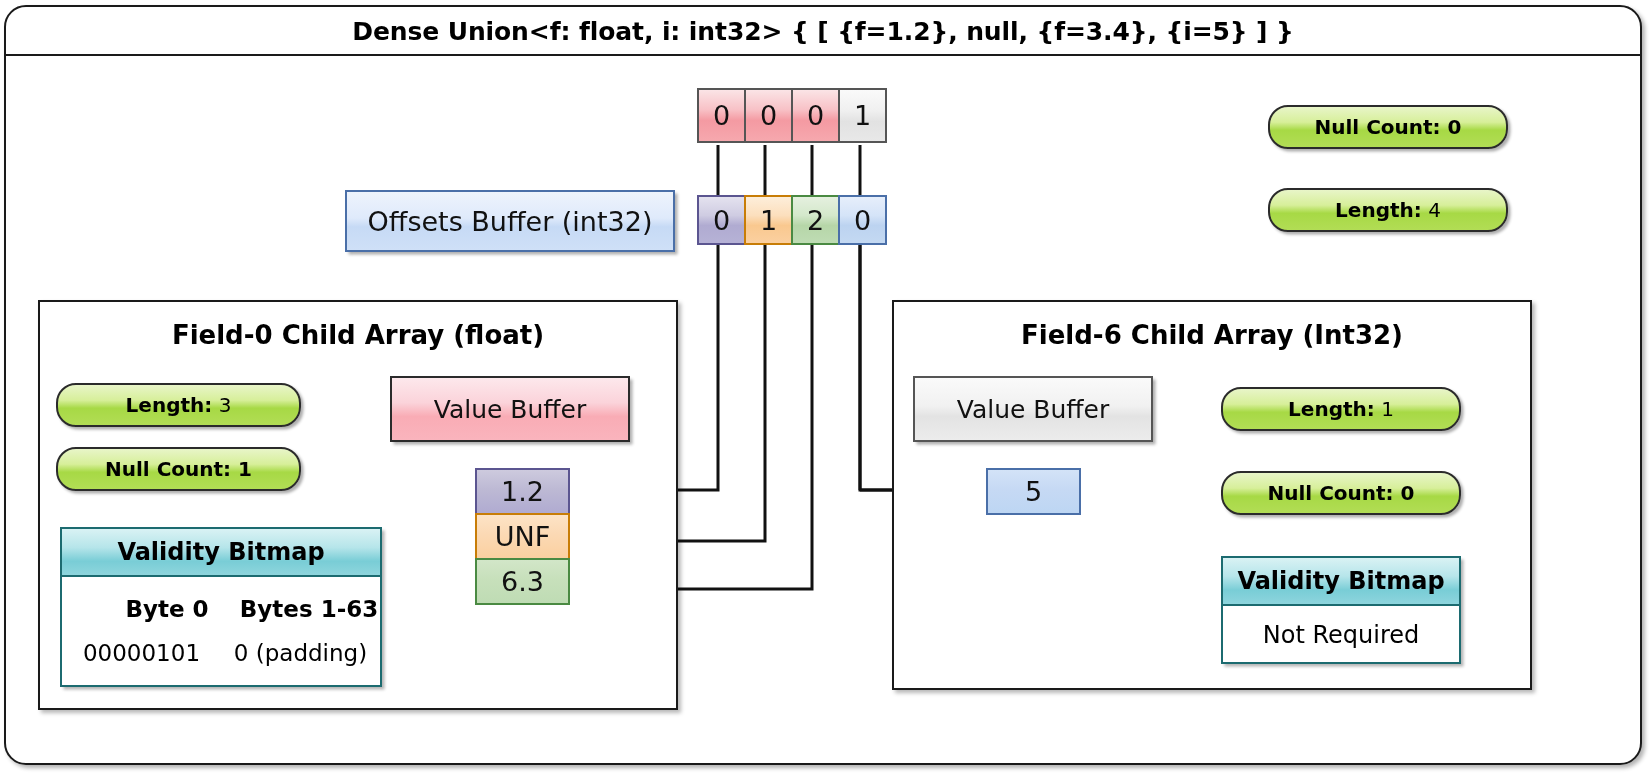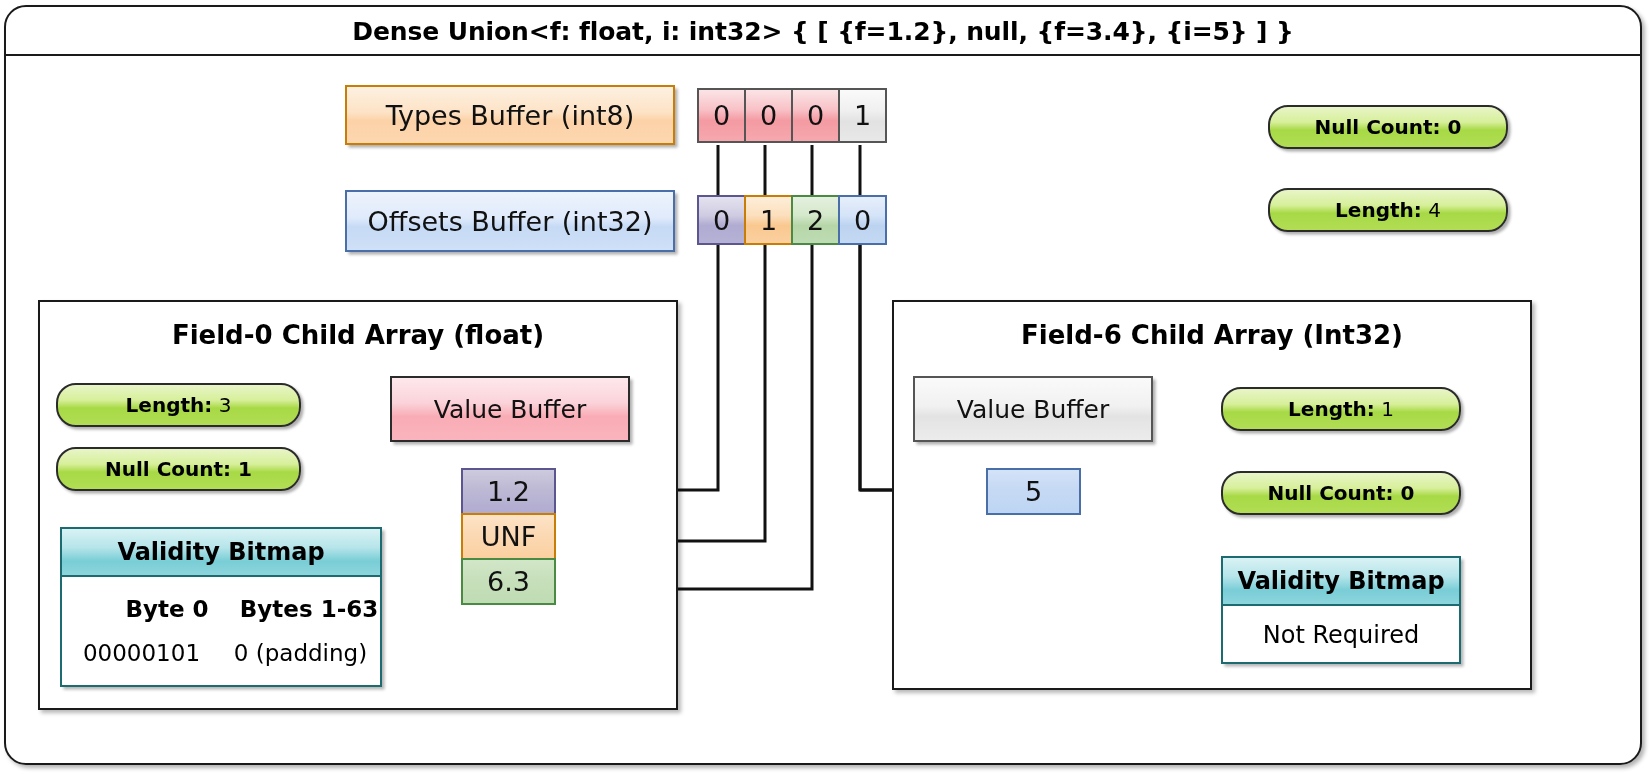--- a/index.html
+++ b/index.html
@@ -225,23 +225,20 @@
       <path d="M983,490 L983,490"></path>
     </g>
 
     <g>
       <path d="M860,243 L860,490" fill="none" stroke="#111" stroke-width="3"></path>
       <path d="M860,490 L975,490" fill="none" stroke="#111" stroke-width="3"></path>
       <path d="M986,490 L975,484.8 L975,495.2 z" fill="#111"></path>
     </g>
   </svg>
 
-  <div class="box box-orange" style="left:345px; top:85px; width:330px; height:60px;">
-    <span>Types Buffer (int8)</span>
-  </div>
 
   <div class="box box-blue" style="left:345px; top:190px; width:330px; height:62px;">
     <span>Offsets Buffer (int32)</span>
   </div>
 
   <div class="cellstrip" style="left:697px; top:88px;">
     <div class="cell" style="width:49px;height:55px;background:linear-gradient(180deg,#fbe4e6 0%,#f8c2c7 38%,#f49aa2 60%,#f6a8ae 100%);">0</div>
     <div class="cell" style="width:49px;height:55px;background:linear-gradient(180deg,#fbe4e6 0%,#f8c2c7 38%,#f49aa2 60%,#f6a8ae 100%);">0</div>
     <div class="cell" style="width:49px;height:55px;background:linear-gradient(180deg,#fbe4e6 0%,#f8c2c7 38%,#f49aa2 60%,#f6a8ae 100%);">0</div>
     <div class="cell" style="width:49px;height:55px;background:linear-gradient(180deg,#fafafa 0%,#f0f0f0 40%,#e2e2e2 62%,#e8e8e8 100%);">1</div>
@@ -272,21 +269,21 @@
     <span class="val">3</span>
   </div>
   <div class="box box-green allbold" style="left:56px; top:447px; width:245px; height:44px;">
     <span>Null Count: 1</span>
   </div>
 
   <div class="box box-red" style="left:390px; top:376px; width:240px; height:66px;">
     <span>Value Buffer</span>
   </div>
 
-  <div class="vcellstrip" style="left:422px; top:468px; width:95px;padding-left:39px;">
+  <div class="vcellstrip" style="left:436px; top:468px; width:95px;padding-left:39px;">
     <div class="vcell" style="width:95px;height:47px;background:linear-gradient(180deg,#cdcade 0%,#bdb9d4 45%,#b0abd1 100%);border-color:#5b5590;">1.2</div>
     <div class="vcell" style="width:95px;height:47px;background:linear-gradient(180deg,#fde3c6 0%,#fbd9b4 45%,#fbd0a0 100%);border-color:#c87d07;">UNF</div>
     <div class="vcell" style="width:95px;height:47px;background:linear-gradient(180deg,#d2e6c8 0%,#c7e0bb 45%,#bfdcb4 100%);border-color:#4a8a42;">6.3</div>
   </div>
 
   <div class="vb" style="left:60px; top:527px; width:322px; height:160px;">
     <div class="vb-head">Validity Bitmap</div>
     <div class="vb-row hdr" style="margin-top:10px;margin-left:34px;">
       <div class="c">Byte 0</div>
       <div class="c">Bytes 1-63</div>

